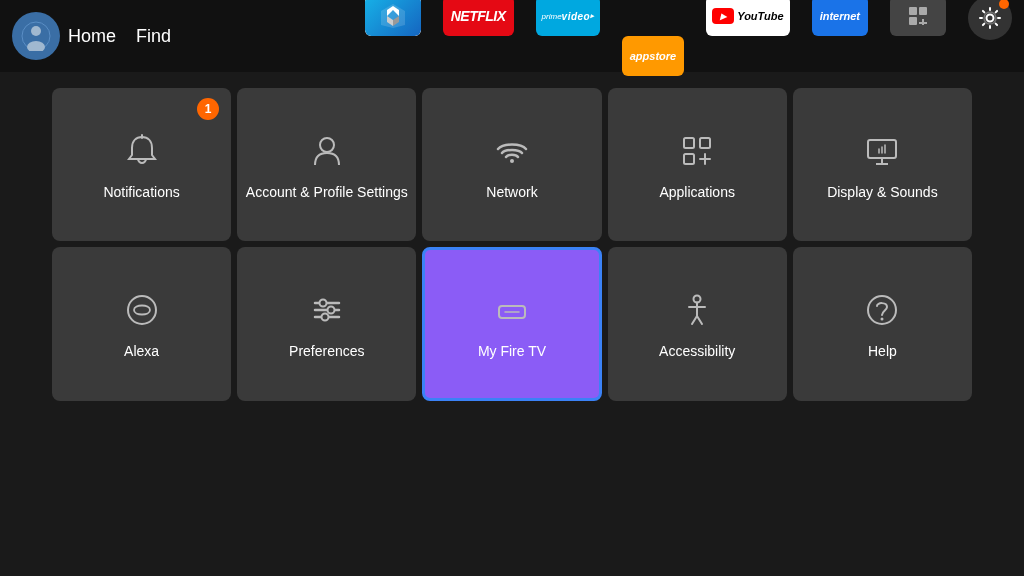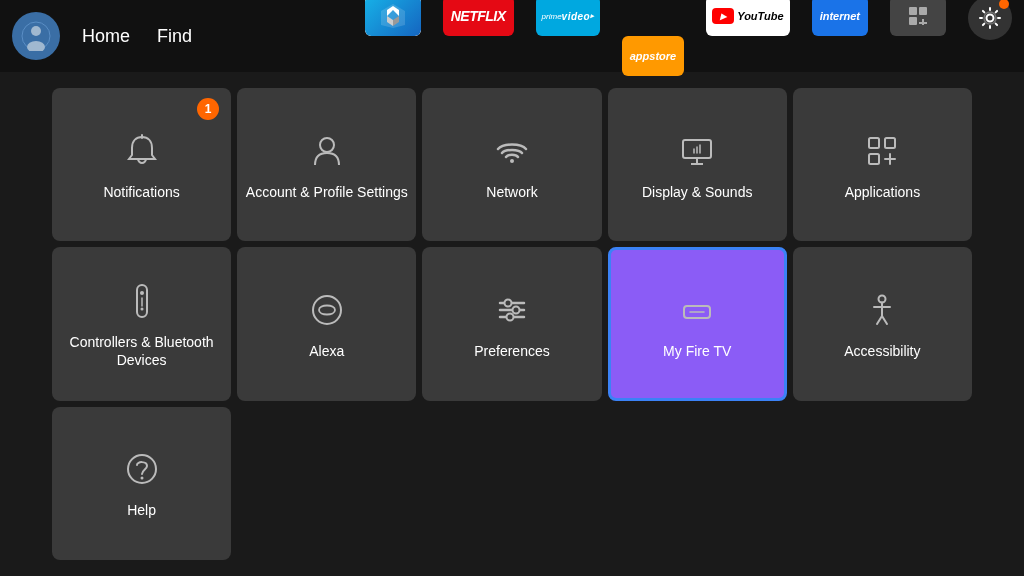--- a/index.html
+++ b/index.html
@@ -30,22 +30,22 @@
       align-items: center;
       justify-content: center;
       flex-shrink: 0;
     }
     .nav-avatar svg {
       width: 30px;
       height: 30px;
     }
     .nav-links {
       display: flex;
-      gap: 27px;
-      margin-left: 14px;
+      gap: 20px;
+      margin-left: 0;
       margin-right: 12px;
     }
     .nav-link {
       color: #fff;
       font-size: 18px;
       font-weight: 400;
       cursor: pointer;
     }
     .nav-apps {
       display: flex;
@@ -289,54 +289,43 @@
         <path d="M14 26 C16 23 24 23 26 26" fill="none" stroke="#bbb" stroke-width="2.5" stroke-linecap="round"></path>
         <circle cx="20" cy="30" r="2" fill="#bbb"></circle>
       </svg>
     </div>
     <span class="grid-item-label">Network</span>
   </div>
 
   <div class="grid-item">
     <div class="grid-icon">
       <svg width="40" height="40" viewBox="0 0 40 40">
-        <rect x="6" y="9" width="28" height="18" rx="2" fill="none" stroke="#bbb" stroke-width="2"></rect>
-        <line x1="20" y1="27" x2="20" y2="33" stroke="#bbb" stroke-width="2"></line>
-        <line x1="14" y1="33" x2="26" y2="33" stroke="#bbb" stroke-width="2"></line>
-        <path d="M17 18 L17 22 M20 16 L20 22 M23 14 L23 22" stroke="#bbb" stroke-width="1.5" stroke-linecap="round"></path>
-      </svg>
-    </div>
-    <span class="grid-item-label">Display &amp; Sounds</span>
-  </div>
-
-  <div class="grid-item">
-    <div class="grid-icon">
-      <svg width="40" height="40" viewBox="0 0 40 40">
         <rect x="7" y="7" width="10" height="10" rx="1.5" fill="none" stroke="#bbb" stroke-width="2"></rect>
         <rect x="23" y="7" width="10" height="10" rx="1.5" fill="none" stroke="#bbb" stroke-width="2"></rect>
         <rect x="7" y="23" width="10" height="10" rx="1.5" fill="none" stroke="#bbb" stroke-width="2"></rect>
         <line x1="28" y1="23" x2="28" y2="33" stroke="#bbb" stroke-width="2" stroke-linecap="round"></line>
         <line x1="23" y1="28" x2="33" y2="28" stroke="#bbb" stroke-width="2" stroke-linecap="round"></line>
       </svg>
     </div>
     <span class="grid-item-label">Applications</span>
   </div>
 
-
-  <div class="grid-item">
-    <div class="grid-icon">
-      <svg width="40" height="40" viewBox="0 0 40 40">
-        <rect x="15" y="4" width="10" height="32" rx="5" fill="none" stroke="#bbb" stroke-width="2"></rect>
-        <circle cx="20" cy="12" r="2" fill="#bbb"></circle>
-        <line x1="20" y1="17" x2="20" y2="25" stroke="#bbb" stroke-width="1.5" stroke-linecap="round"></line>
-        <circle cx="20" cy="28" r="1.5" fill="#bbb"></circle>
-      </svg>
-    </div>
-    <span class="grid-item-label">Controllers &amp; Bluetooth Devices</span>
-  </div>
+  <div class="grid-item">
+    <div class="grid-icon">
+      <svg width="40" height="40" viewBox="0 0 40 40">
+        <rect x="6" y="9" width="28" height="18" rx="2" fill="none" stroke="#bbb" stroke-width="2"></rect>
+        <line x1="20" y1="27" x2="20" y2="33" stroke="#bbb" stroke-width="2"></line>
+        <line x1="14" y1="33" x2="26" y2="33" stroke="#bbb" stroke-width="2"></line>
+        <path d="M17 18 L17 22 M20 16 L20 22 M23 14 L23 22" stroke="#bbb" stroke-width="1.5" stroke-linecap="round"></path>
+      </svg>
+    </div>
+    <span class="grid-item-label">Display &amp; Sounds</span>
+  </div>
+
+
 
   <div class="grid-item">
     <div class="grid-icon">
       <svg width="40" height="40" viewBox="0 0 40 40">
         <circle cx="20" cy="20" r="14" fill="none" stroke="#bbb" stroke-width="2"></circle>
         <path d="M12 20 C12 14 28 14 28 20 C28 26 12 26 12 20Z" fill="none" stroke="#bbb" stroke-width="1.8"></path>
       </svg>
     </div>
     <span class="grid-item-label">Alexa</span>
   </div>

